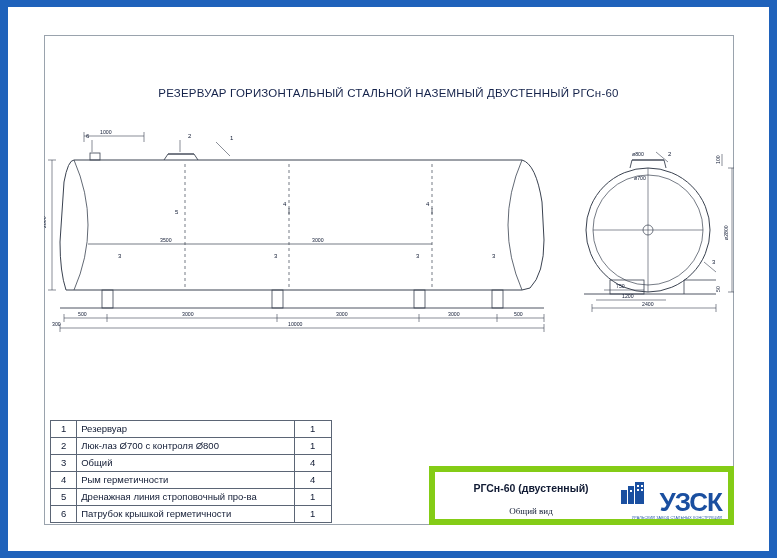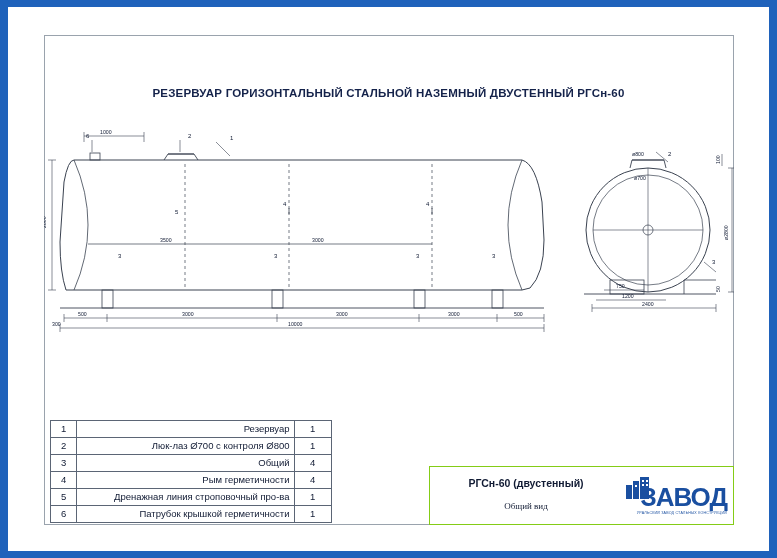--- a/index.html
+++ b/index.html
@@ -31,21 +31,21 @@
     width: 690px; height: 490px;
     border: 1px solid #9aa3ad;
     box-sizing: border-box;
   }
   .title {
     position: absolute;
     left: 0; top: 80px;
     width: 761px;
     text-align: center;
     font-size: 11.5px;
-    font-weight: bold;
+    font-weight: normal;
     color: #14224a;
     letter-spacing: 0.2px;
   }
 
   
   .drawing {
     position: absolute;
     left: 36px; top: 115px;
     width: 690px; height: 240px;
   }
@@ -61,31 +61,31 @@
     font-size: 9.5px;
     color: #101a33;
   }
   .bom td {
     border: 1px solid #5b6575;
     height: 16px;
     padding: 0 4px;
     line-height: 16px;
   }
   .bom td.num { width: 18px; text-align: center; }
-  .bom td.desc { width: 218px; text-align: right; }
+  .bom td.desc { width: 218px; }
   .bom td.qty { width: 30px; text-align: center; }
 
   
   .titleblock {
     position: absolute;
     left: 421px;
     top: 459px;
     width: 305px;
     height: 59px;
-    border: 1px solid #84cc16;
+    border: 6px solid #84cc16;
     box-sizing: border-box;
   }
   .tb-name {
     position: absolute;
     left: 6px; top: 10px;
     width: 180px;
     text-align: center;
     font-size: 10.5px;
     font-weight: bold;
     color: #101a33;
@@ -306,19 +306,19 @@
         <svg class="logo-mark" viewBox="0 0 26 26">
           <rect x="1" y="9" width="6" height="14" fill="#1a4fa0"></rect>
           <rect x="8" y="5" width="6" height="18" fill="#1a4fa0"></rect>
           <rect x="15" y="1" width="9" height="22" fill="#1a4fa0"></rect>
           <rect x="17" y="4" width="2" height="2" fill="#ffffff"></rect>
           <rect x="21" y="4" width="2" height="2" fill="#ffffff"></rect>
           <rect x="17" y="8" width="2" height="2" fill="#ffffff"></rect>
           <rect x="21" y="8" width="2" height="2" fill="#ffffff"></rect>
           <rect x="10" y="9" width="2" height="2" fill="#ffffff"></rect>
         </svg>
-        <div class="logo-text">ЗАВОД</div>
+        <div class="logo-text">УЗСК</div>
         <div class="logo-sub">УРАЛЬСКИЙ ЗАВОД СТАЛЬНЫХ КОНСТРУКЦИЙ</div>
       </div>
     </div>
 
   </div>
 </div>
 
 </body></html>

